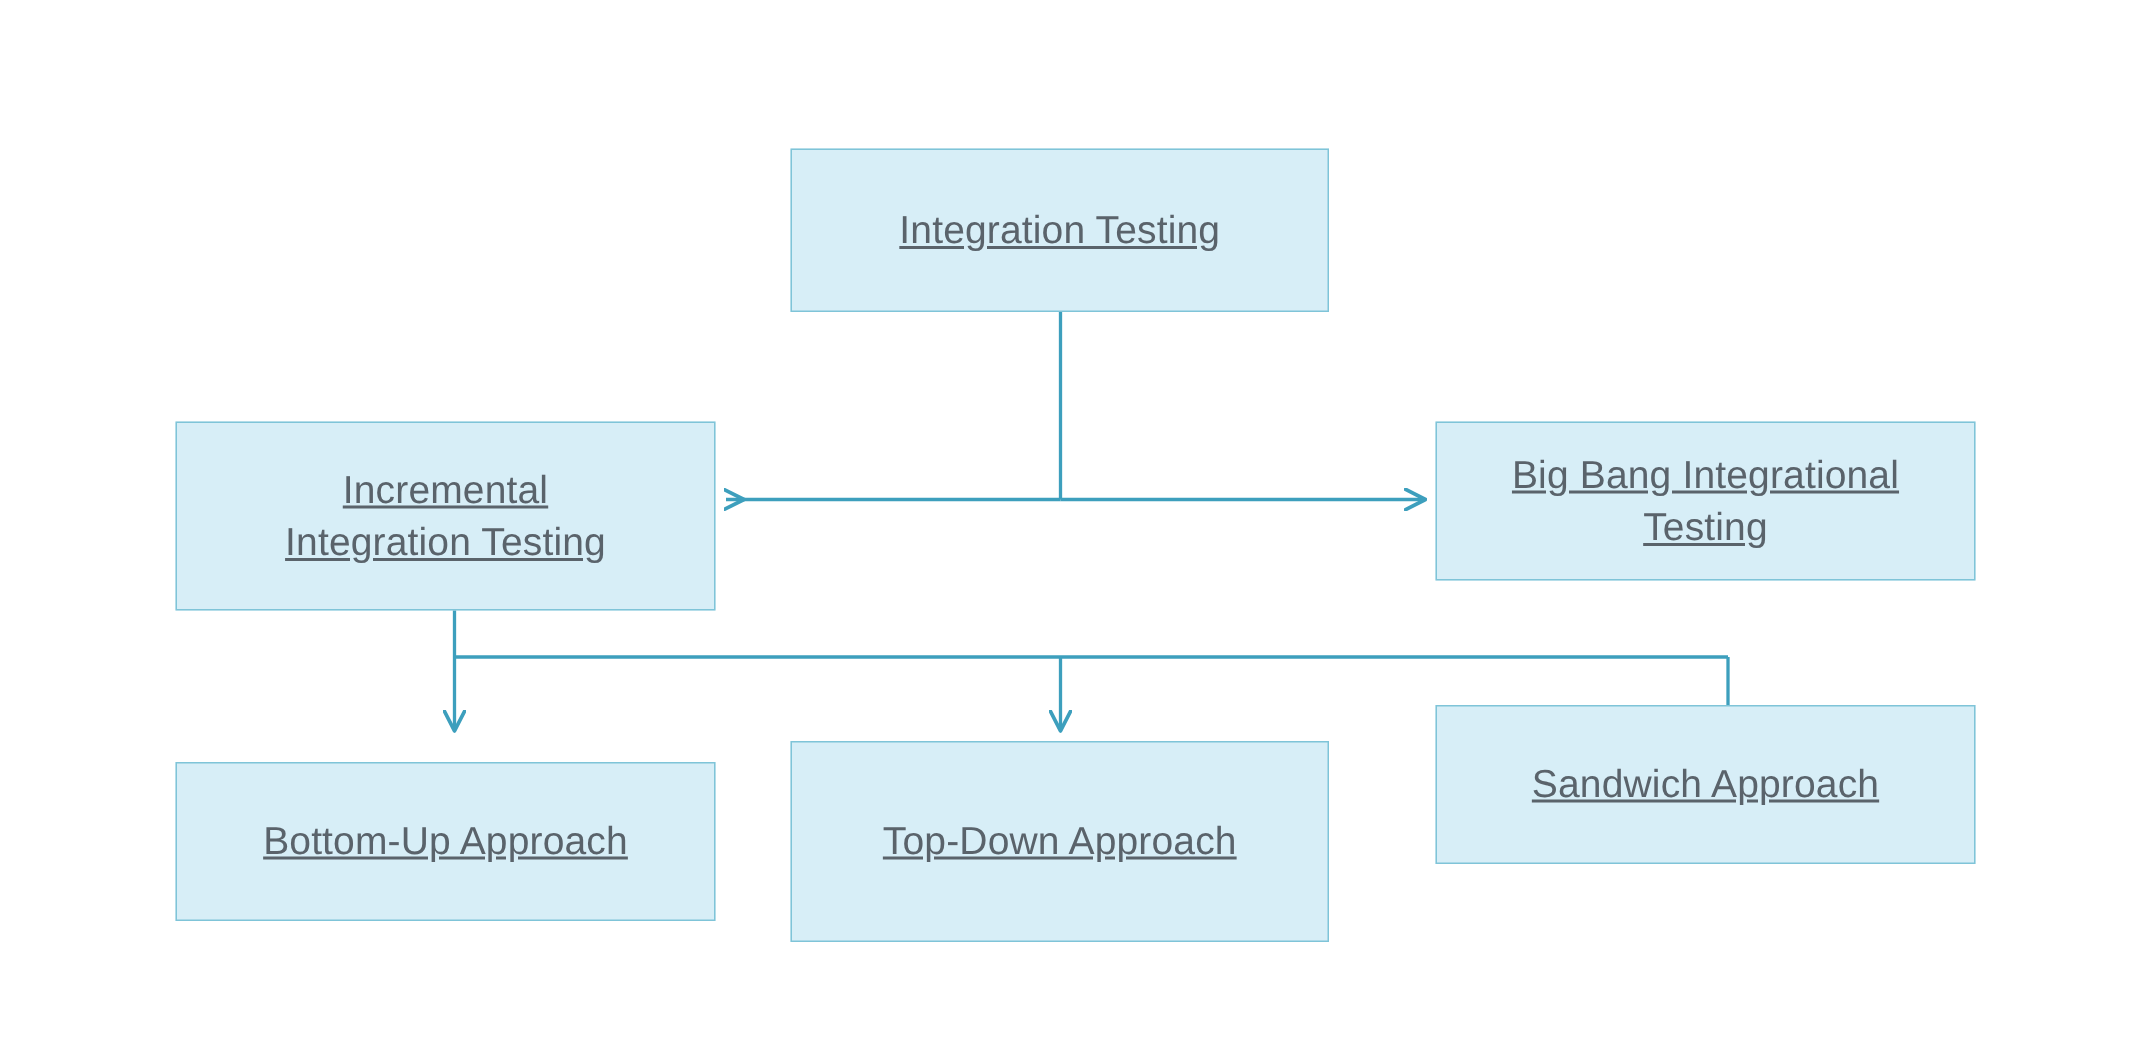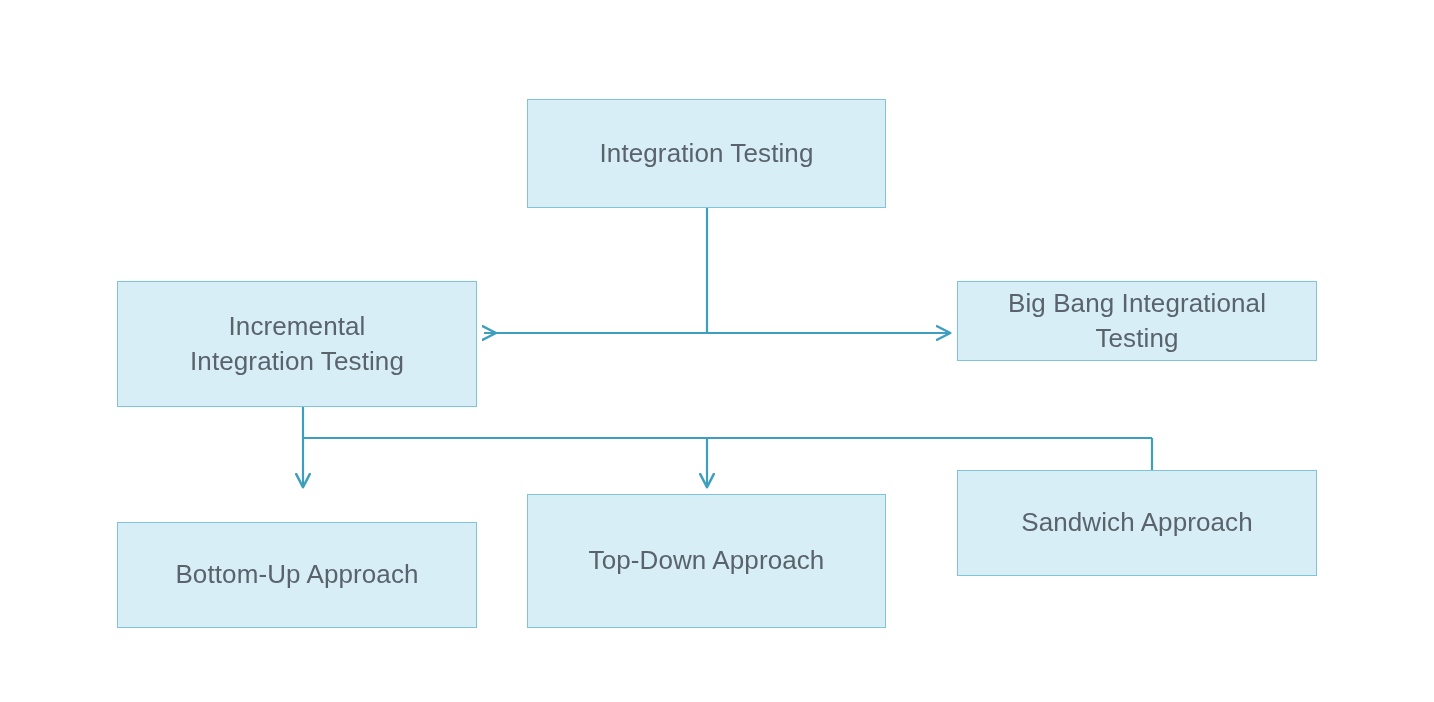--- a/index.html
+++ b/index.html
@@ -37,45 +37,46 @@
     z-index: 2;
   }
   .node-label {
     color: #5a636b;
     font-size: 26px;
     line-height: 1.35;
     font-weight: 400;
     letter-spacing: 0.1px;
     padding: 0 14px;
     white-space: pre-line;
+    text-decoration: underline;
   }
   
   #node-root {
     left: 527px;
     top: 99px;
     width: 359px;
     height: 109px;
   }
   
   #node-incremental {
     left: 117px;
     top: 281px;
     width: 360px;
     height: 126px;
   }
   #node-bigbang {
     left: 957px;
     top: 281px;
     width: 360px;
-    height: 80px;
+    height: 106px;
   }
   
   #node-bottomup {
     left: 117px;
-    top: 522px;
+    top: 508px;
     width: 360px;
     height: 106px;
   }
   #node-topdown {
     left: 527px;
     top: 494px;
     width: 359px;
     height: 134px;
   }
   #node-sandwich {

